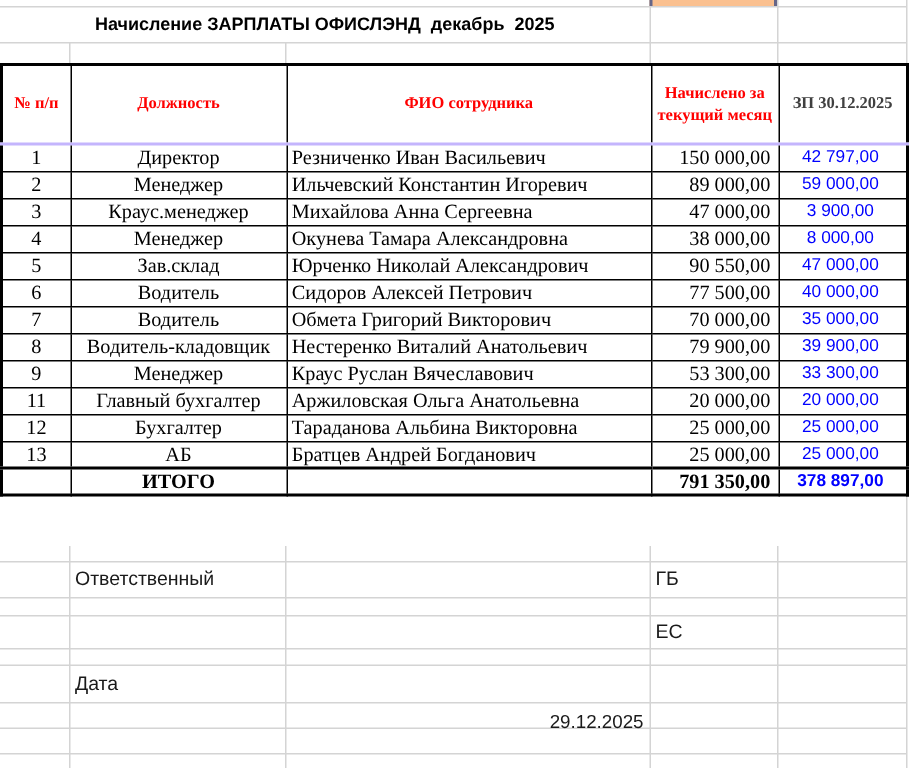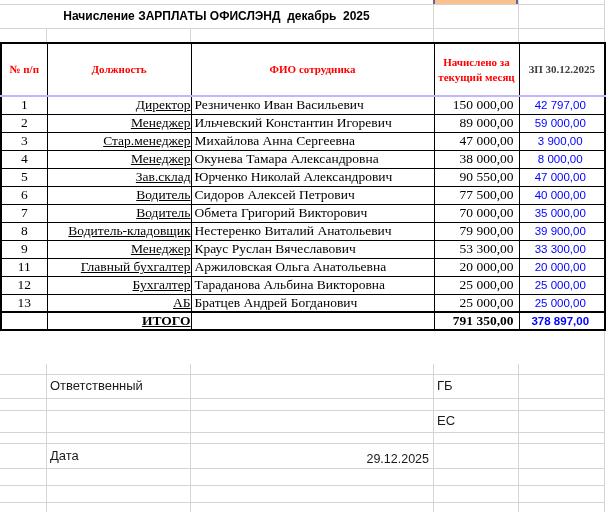--- a/index.html
+++ b/index.html
@@ -28,21 +28,21 @@
     border-collapse:collapse; table-layout:fixed; width:604px;
     font-family:"Liberation Serif","DejaVu Serif",serif; font-size:13.5px; color:#000;
     border:2px solid #000;
   }
   table.payroll td, table.payroll th { border:1px solid #000; overflow:hidden; white-space:nowrap; vertical-align:middle; }
   tr.hdr { height:53px; }
   tr.hdr th { font-weight:bold; color:#ff0000; font-size:11px; white-space:normal; line-height:15px; border-bottom:2px solid #c4b5fd;margin-left:48px; }
   tr.hdr th.h-sal { color:#404040;border-radius:23px; }
   tbody.rows tr { height:18px; }
   .c-num { text-align:center; }
-  .c-pos { text-align:right;text-decoration:underline; }
+  .c-pos { text-align:center; }
   .c-name { text-align:left; padding-left:3px; }
   .c-acc { text-align:right; padding-right:5px; }
   .c-sal { text-align:center; padding-right:3px; font-family:"Liberation Sans","DejaVu Sans",sans-serif; font-size:11.5px; color:#0000ff; }
   tr.total { height:18px; }
   tr.total td { border-top:2px solid #000; font-weight:bold; }
   
   .ftxt { position:absolute; font-size:13px; color:#1a1a1a; line-height:20px; }
   .fdate { position:absolute; font-size:12.5px; color:#1a1a1a; line-height:20px; text-align:right; }
 </style>
 </head>
@@ -105,21 +105,21 @@
     <tr>
       <td class="c-num">2</td>
       <td class="c-pos">Менеджер</td>
       <td class="c-name">Ильчевский Константин Игоревич</td>
       <td class="c-acc">89 000,00</td>
       <td class="c-sal">59 000,00</td>
     </tr>
 
     <tr>
       <td class="c-num">3</td>
-      <td class="c-pos">Стар.менеджер</td>
+      <td class="c-pos">Краус.менеджер</td>
       <td class="c-name">Михайлова Анна Сергеевна</td>
       <td class="c-acc">47 000,00</td>
       <td class="c-sal">3 900,00</td>
     </tr>
 
     <tr>
       <td class="c-num">4</td>
       <td class="c-pos">Менеджер</td>
       <td class="c-name">Окунева Тамара Александровна</td>
       <td class="c-acc">38 000,00</td>
@@ -200,15 +200,15 @@
           <td class="c-sal">378 897,00</td>
         </tr>
       </tbody>
     </table>
   </div>
 
   <div class="ftxt" style="left:50px;top:376px">Ответственный</div>
   <div class="ftxt" style="left:437px;top:376px">ГБ</div>
   <div class="ftxt" style="left:437px;top:411px">ЕС</div>
   <div class="ftxt" style="left:50px;top:446px">Дата</div>
-  <div class="fdate" style="left:190px;top:449px;width:241px;padding-right:2px">29.12.2025</div>
+  <div class="fdate" style="left:190px;top:471px;width:241px;padding-right:2px">29.12.2025</div>
 
 </div>
 
 </body></html>

